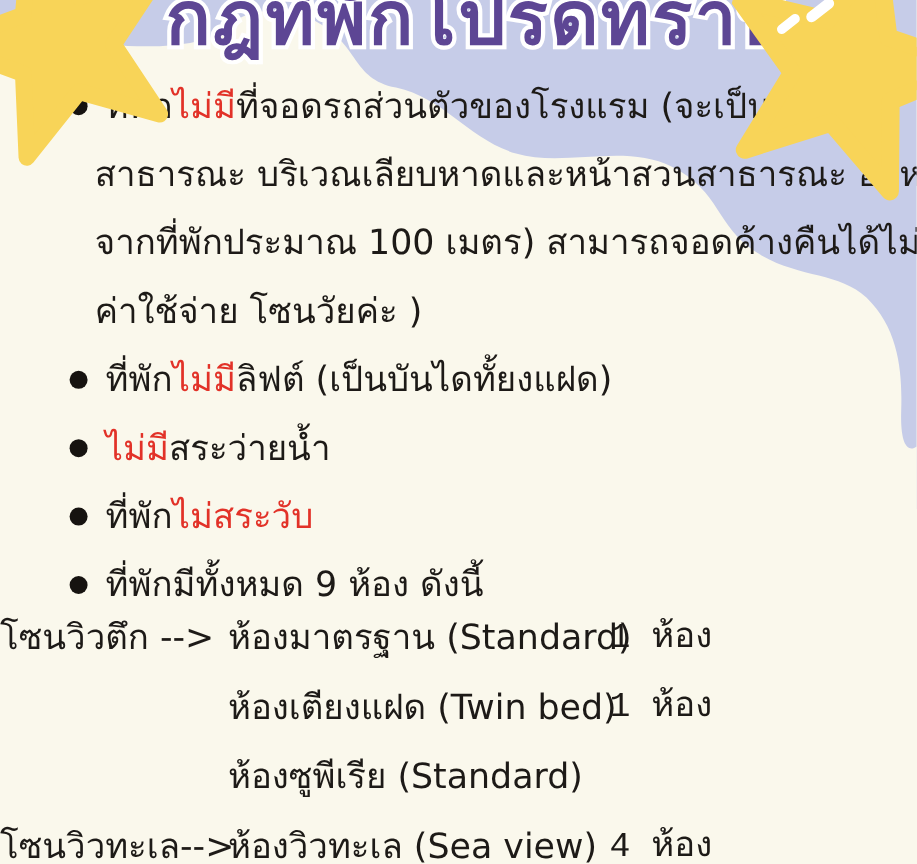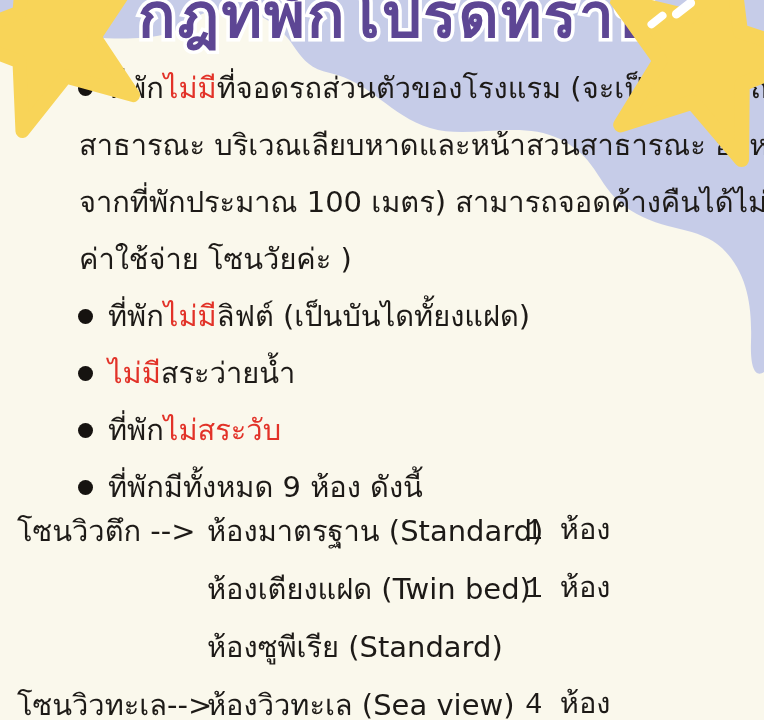--- a/index.html
+++ b/index.html
@@ -62,33 +62,33 @@
   .content {
     position: absolute;
     left: 0; top: 60px;
     width: 764px;
     z-index: 2;
     color: #1D1A17;
     font-size: 29px;
     line-height: 57px;
   }
   .row { display: flex; align-items: center; height: 57px; white-space: pre; }
-  .r-bullet { padding-left: 58px; margin-left: 20px; }
+  .r-bullet { padding-left: 58px; }
   .r-hang   { padding-left: 79px; }
   .dot {
     flex: none;
     width: 15px; height: 15px;
     margin-right: 15px;
     border-radius: 50%;
     background: #161310;
   }
   .red { color: #E23228; }
 
   .rooms { margin-top: -14px; }
-  .room-row { display: flex; align-items: center; height: 58px; padding-left: 17px; white-space: pre; }
+  .room-row { display: flex; align-items: center; height: 58px; white-space: pre; }
   .zone  { flex: none; width: 190px; }
   .rname { flex: none; width: 318px; }
   .rcount{ flex: none; font-family: Liberation Mono, monospace; }
 </style>
 </head>
 <body>
 
 <div class="canvas">
 
   <svg class="banner-svg" viewBox="0 0 764 380" preserveAspectRatio="none" aria-hidden="true">

